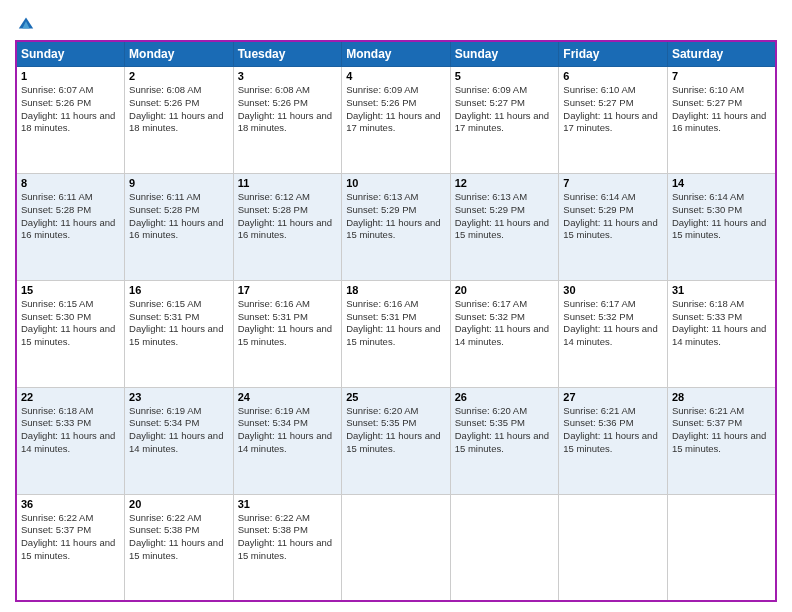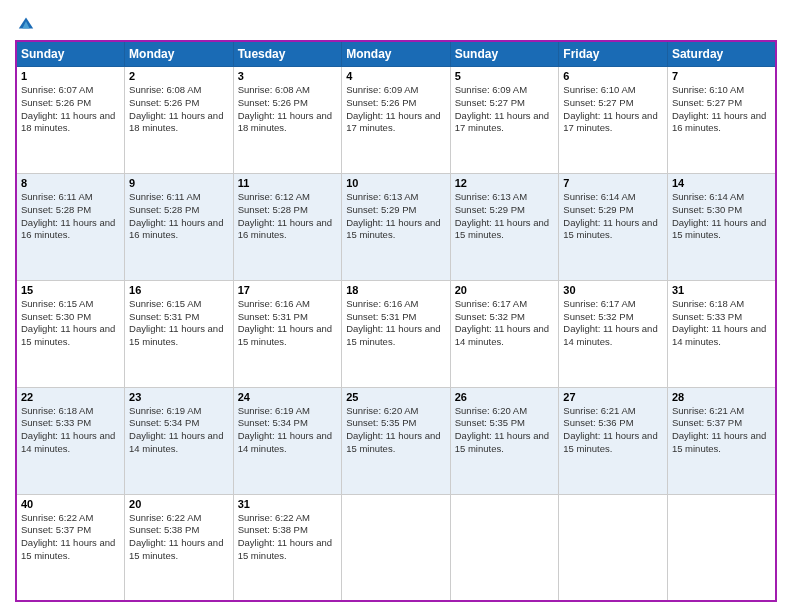--- a/index.html
+++ b/index.html
@@ -260,21 +260,21 @@
         <div class="day-num">27</div>
         <div class="day-detail">Sunrise: 6:21 AM<br>Sunset: 5:36 PM<br>Daylight: 11 hours and 15 minutes.</div>
       </td>
           <td>
         <div class="day-num">28</div>
         <div class="day-detail">Sunrise: 6:21 AM<br>Sunset: 5:37 PM<br>Daylight: 11 hours and 15 minutes.</div>
       </td>
         </tr>
         <tr>
           <td>
-        <div class="day-num">40</div>
+        <div class="day-num">36</div>
         <div class="day-detail">Sunrise: 6:22 AM<br>Sunset: 5:37 PM<br>Daylight: 11 hours and 15 minutes.</div>
       </td>
           <td>
         <div class="day-num">20</div>
         <div class="day-detail">Sunrise: 6:22 AM<br>Sunset: 5:38 PM<br>Daylight: 11 hours and 15 minutes.</div>
       </td>
           <td>
         <div class="day-num">31</div>
         <div class="day-detail">Sunrise: 6:22 AM<br>Sunset: 5:38 PM<br>Daylight: 11 hours and 15 minutes.</div>
       </td>

